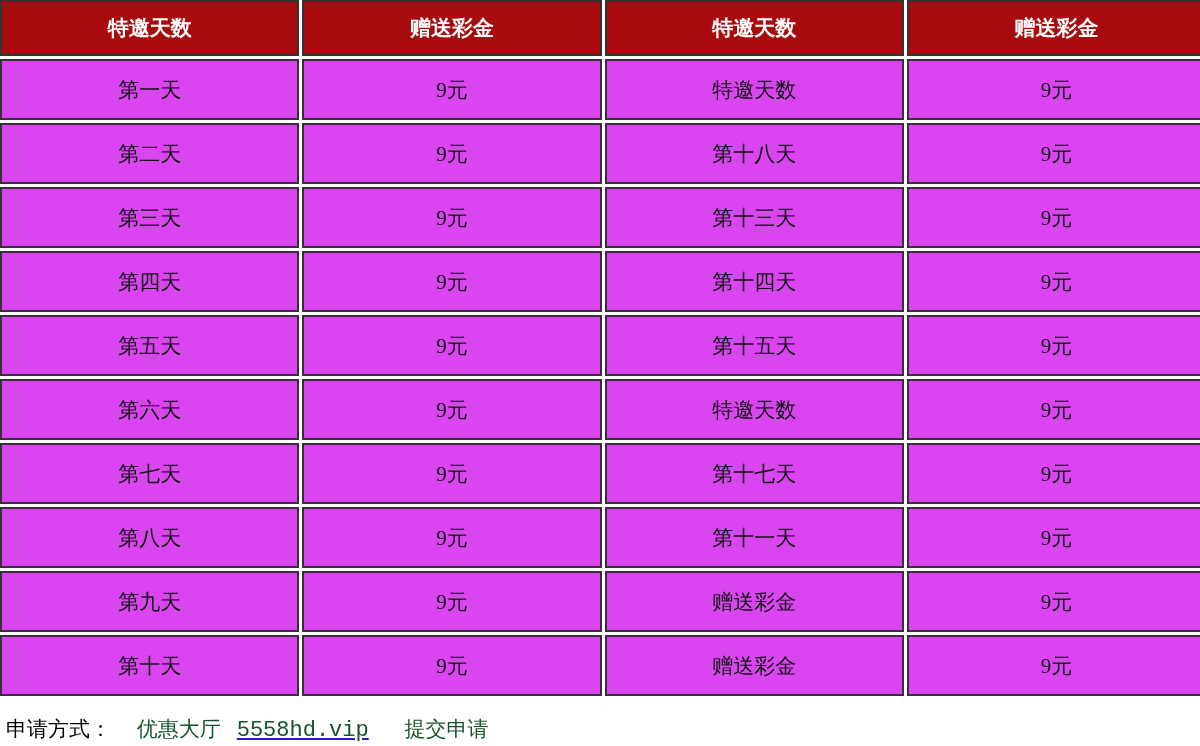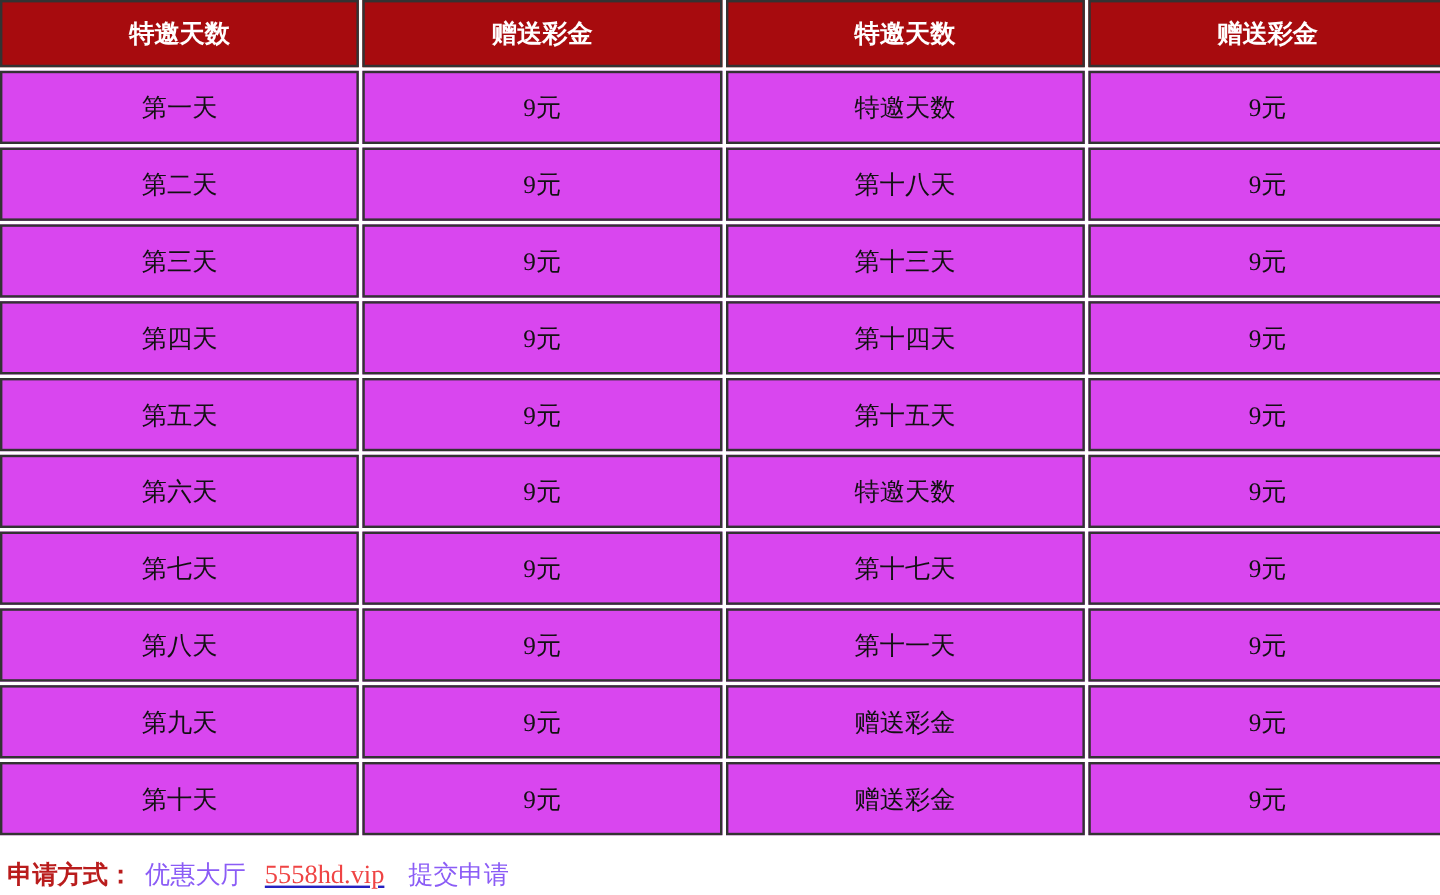--- a/index.html
+++ b/index.html
@@ -45,33 +45,33 @@
     font-family: "Liberation Serif", "DejaVu Serif", serif;
   }
   .footer-line {
     margin: 16px 0 0 6px;
     font-size: 21px;
     color: #2b2b2b;
     font-family: "Liberation Sans", "DejaVu Sans", sans-serif;
     white-space: nowrap;
   }
   .footer-label {
-    color: #b91c1c;
-    font-weight: bold;
+    color: #000000;
+    font-weight: normal;
     text-align: right;
   }
   .footer-text {
-    color: #8b5cf6;
-    margin-left: 4px;
+    color: #14532d;
+    margin-left: 20px;
     text-align: right;
   }
   a.promo-link {
-    font-family: Liberation Serif, serif;
+    font-family: Liberation Mono, monospace;
     font-size: 22px;
-    color: #ef4444;
+    color: #14532d;
     text-decoration: underline;
     text-decoration-color: #2621c1;
     margin: 0 10px;
     cursor: pointer;
   }
 </style>
 </head>
 <body>
 
 <table class="bonus-table">

